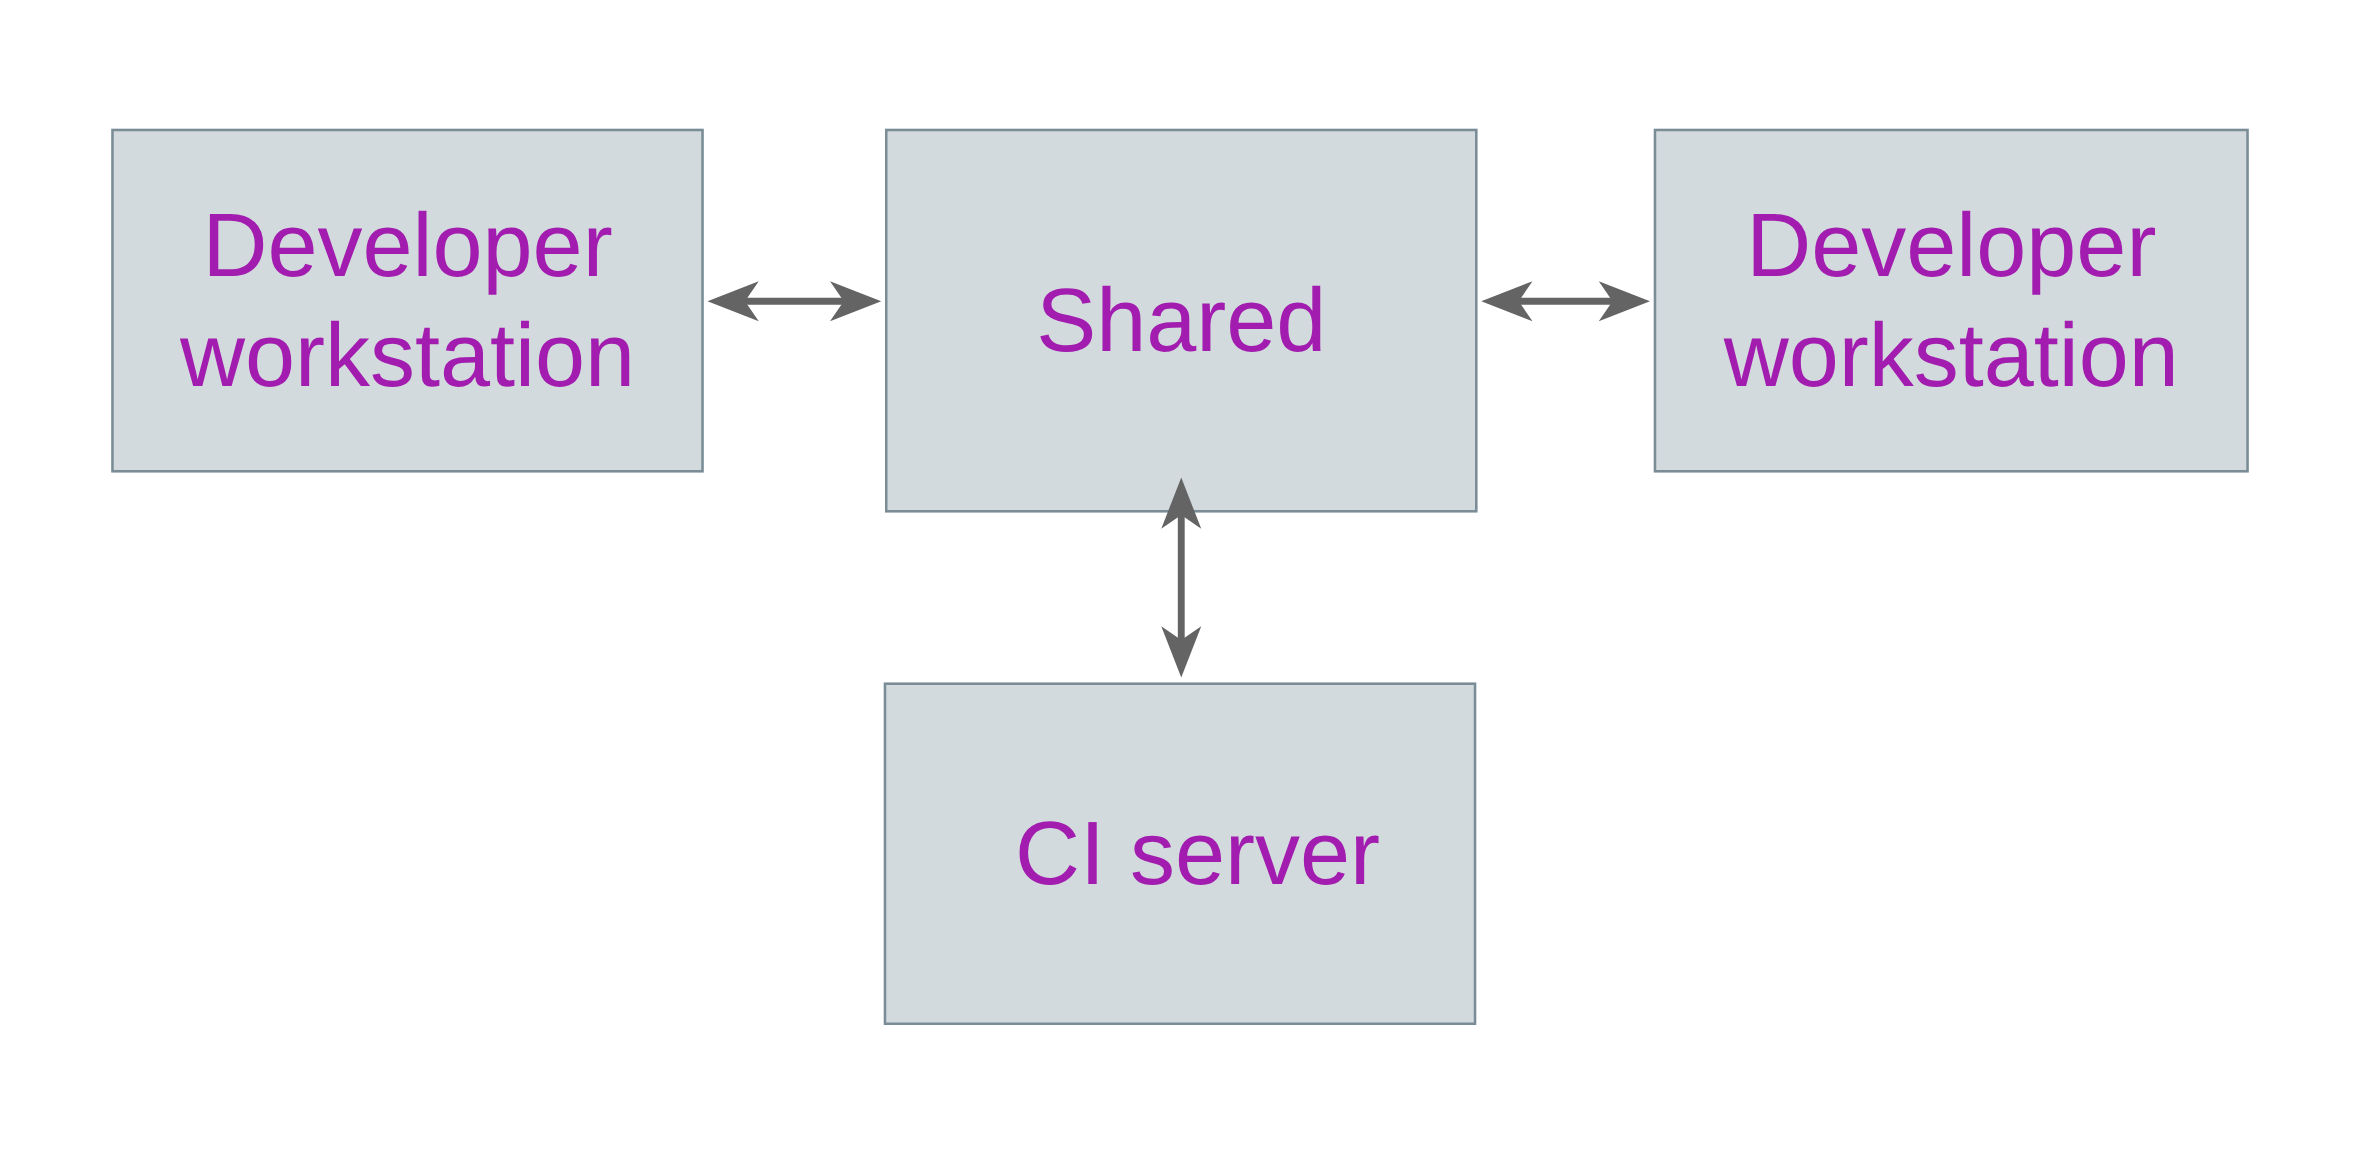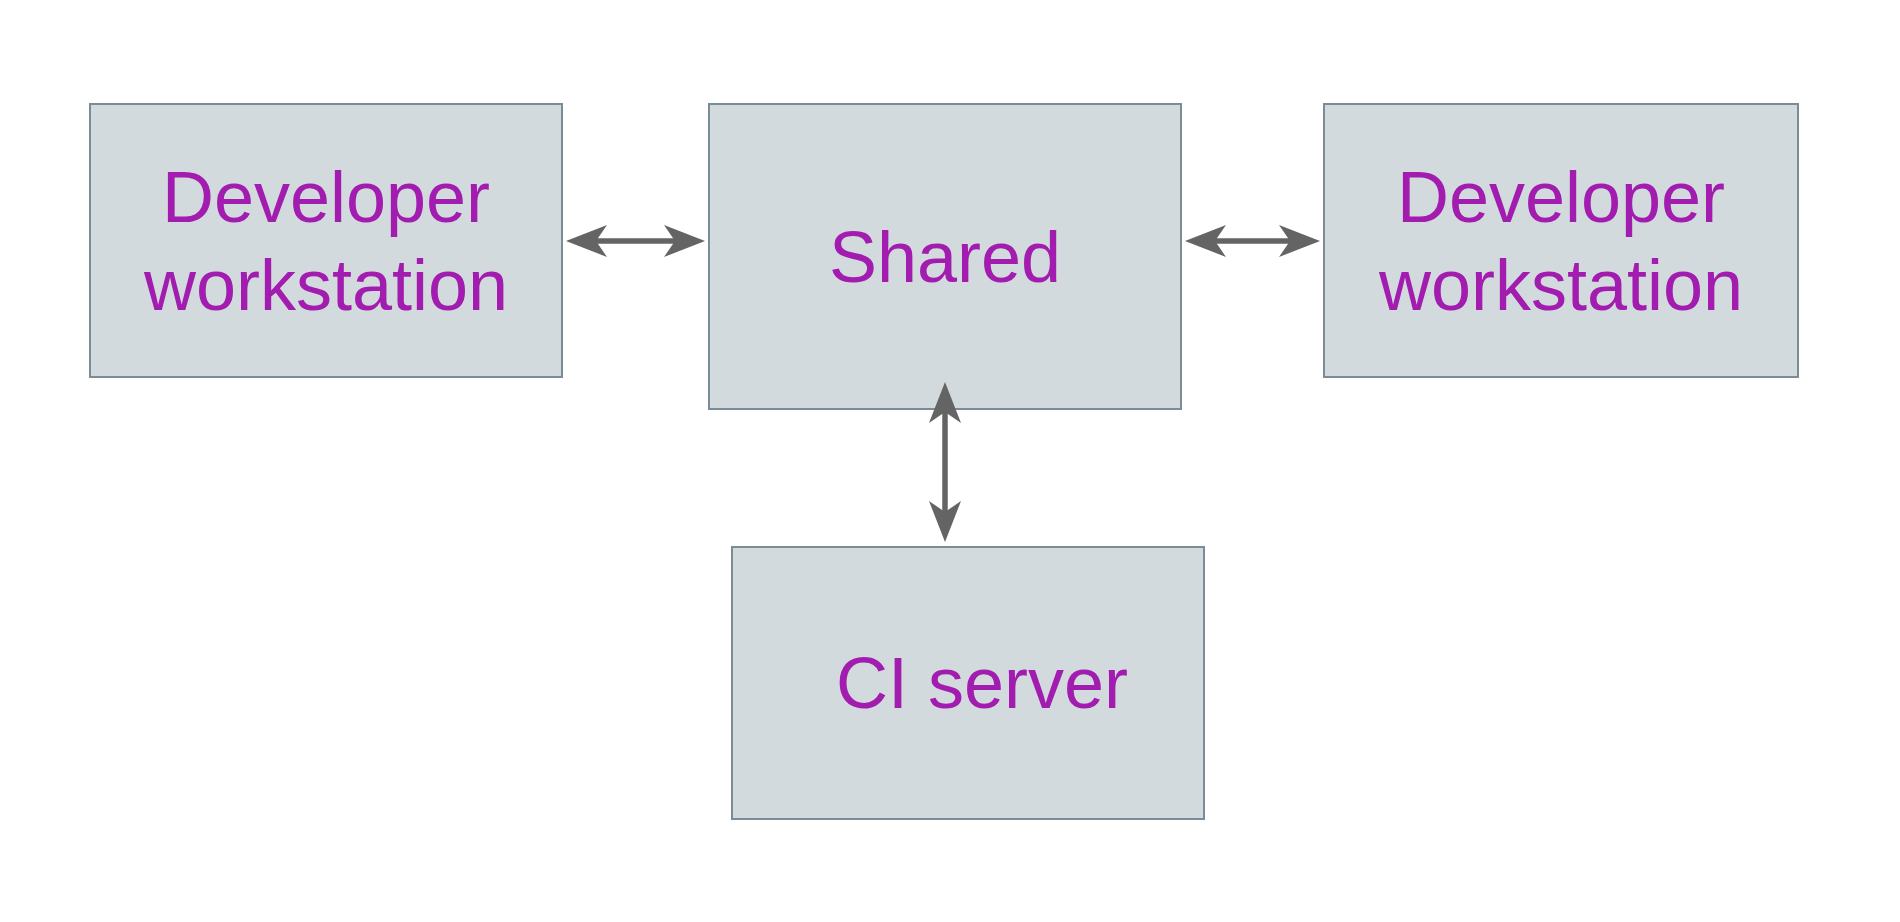--- a/index.html
+++ b/index.html
@@ -32,21 +32,21 @@
     font-weight: 400;
     letter-spacing: 0px;
   }
   .node-label span {
     display: block;
     white-space: nowrap;
   }
   #node-dev-left   { left: 89px;   top: 103px; width: 474px; height: 275px; }
   #node-cache      { left: 708px;  top: 103px; width: 474px; height: 307px; }
   #node-dev-right  { left: 1323px; top: 103px; width: 476px; height: 275px; }
-  #node-ci         { left: 731px;  top: 546px; width: 474px; height: 274px; padding-left: 28px; }
+  #node-ci         { left: 707px;  top: 546px; width: 474px; height: 274px; padding-left: 28px; }
 
   .edge {
     position: absolute;
     display: block;
   }
   #edge-left  { left: 563px;  top: 215px; }
   #edge-right { left: 1182px; top: 215px; }
   #edge-down  { left: 919px;  top: 378px; }
 
   .edge .shaft  { stroke: #646464; stroke-width: 5.5px; }

